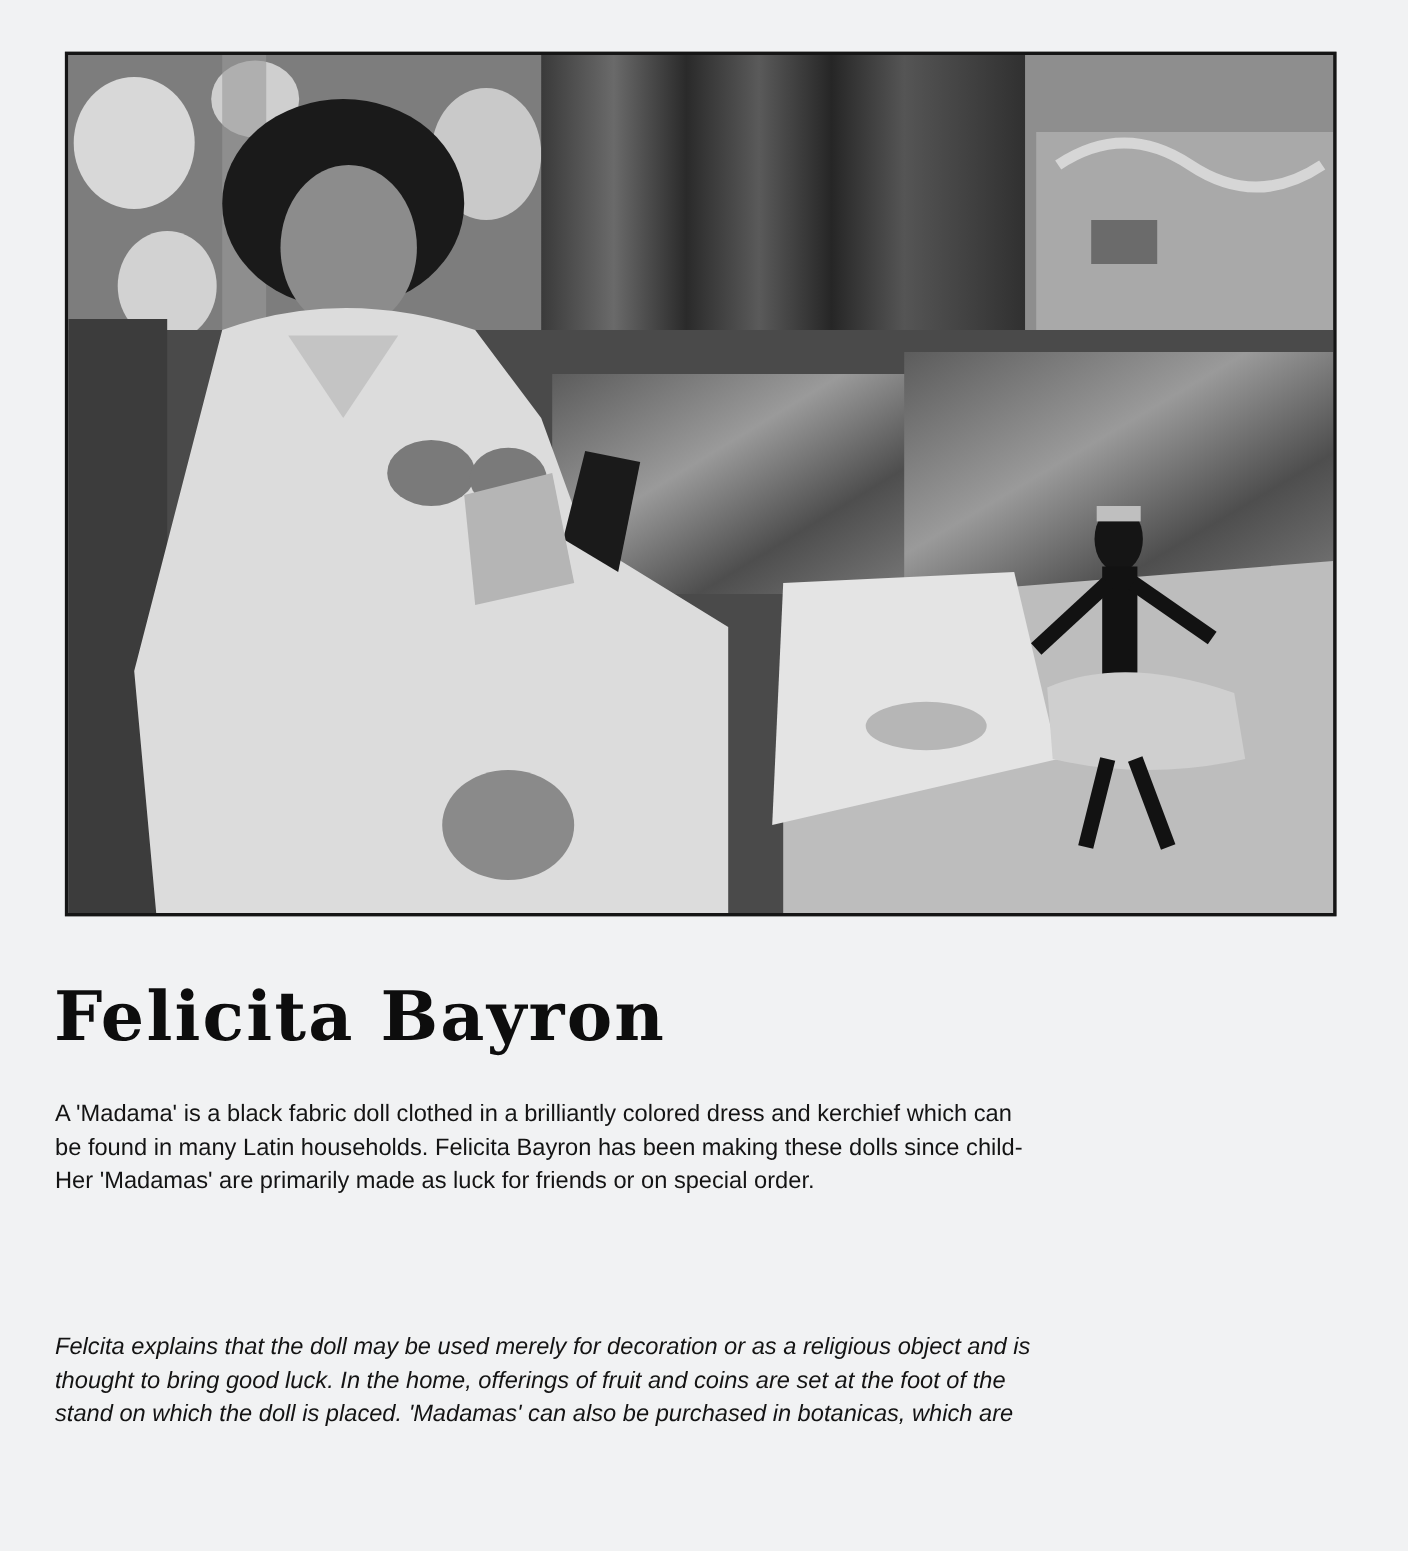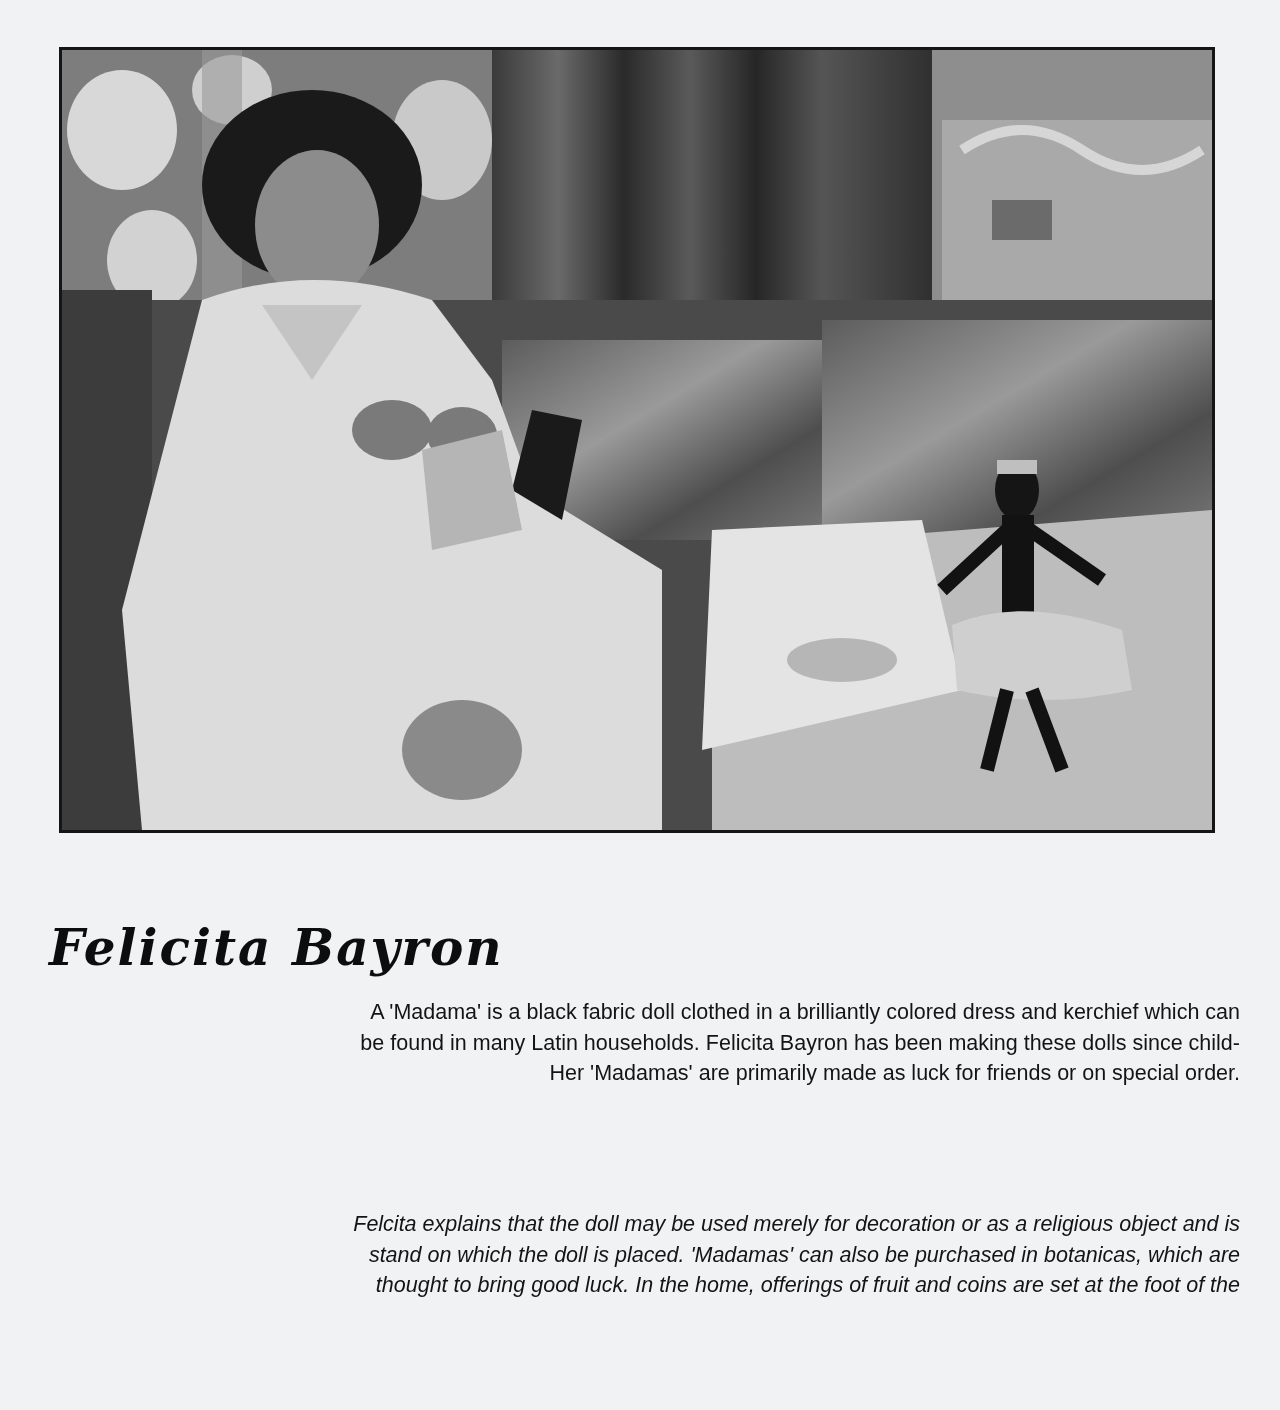--- a/index.html
+++ b/index.html
@@ -22,39 +22,37 @@
       width: 1150px;
       height: 780px;
       border: 3px solid #151515;
       overflow: hidden;
       background: #8a8a8a;
     }
     .photo svg { display: block; width: 100%; height: 100%; }
     .title {
       position: absolute;
       left: 49px;
-      top: 923px;
+      top: 893px;
       margin: 0;
       font-family: "DejaVu Serif", "Liberation Serif", serif;
       font-weight: bold;
-      font-style: italic;
-      font-size: 50px;
+      font-size: 62px;
       letter-spacing: 2px;
       color: #0d0d0d;
       line-height: 1;
     }
     .body-text {
       position: absolute;
       left: 50px;
       width: 1190px;
       font-size: 21.5px;
       line-height: 30.5px;
       color: #141414;
       margin: 0;
-      text-align: right;
     }
     .p1 { top: 997px; }
     .p2 { top: 1209px; font-style: italic; }
     .line { display: block; white-space: nowrap; }
   </style>
 </head>
 <body>
 
 <div class="photo">
   <svg viewBox="0 0 1150 780" preserveAspectRatio="none">
@@ -128,15 +126,15 @@
 <h1 class="title">Felicita Bayron</h1>
 
 <p class="body-text p1">
   <span class="line">A 'Madama' is a black fabric doll clothed  in a brilliantly colored dress and kerchief which can</span>
   <span class="line">be found in many Latin households.  Felicita Bayron has been making these dolls since child-</span>
   <span class="line">Her 'Madamas' are primarily made as luck for friends or on special order.</span>
 </p>
 
 <p class="body-text p2">
   <span class="line">Felcita explains that the doll may be used merely for decoration or as a religious object and is</span>
+  <span class="line">thought to bring good luck.  In the home, offerings of fruit and coins are set at the foot of the</span>
   <span class="line">stand on which the doll is placed.  'Madamas' can also be purchased in botanicas, which are</span>
-  <span class="line">thought to bring good luck.  In the home, offerings of fruit and coins are set at the foot of the</span>
 </p>
 
 </body></html>

